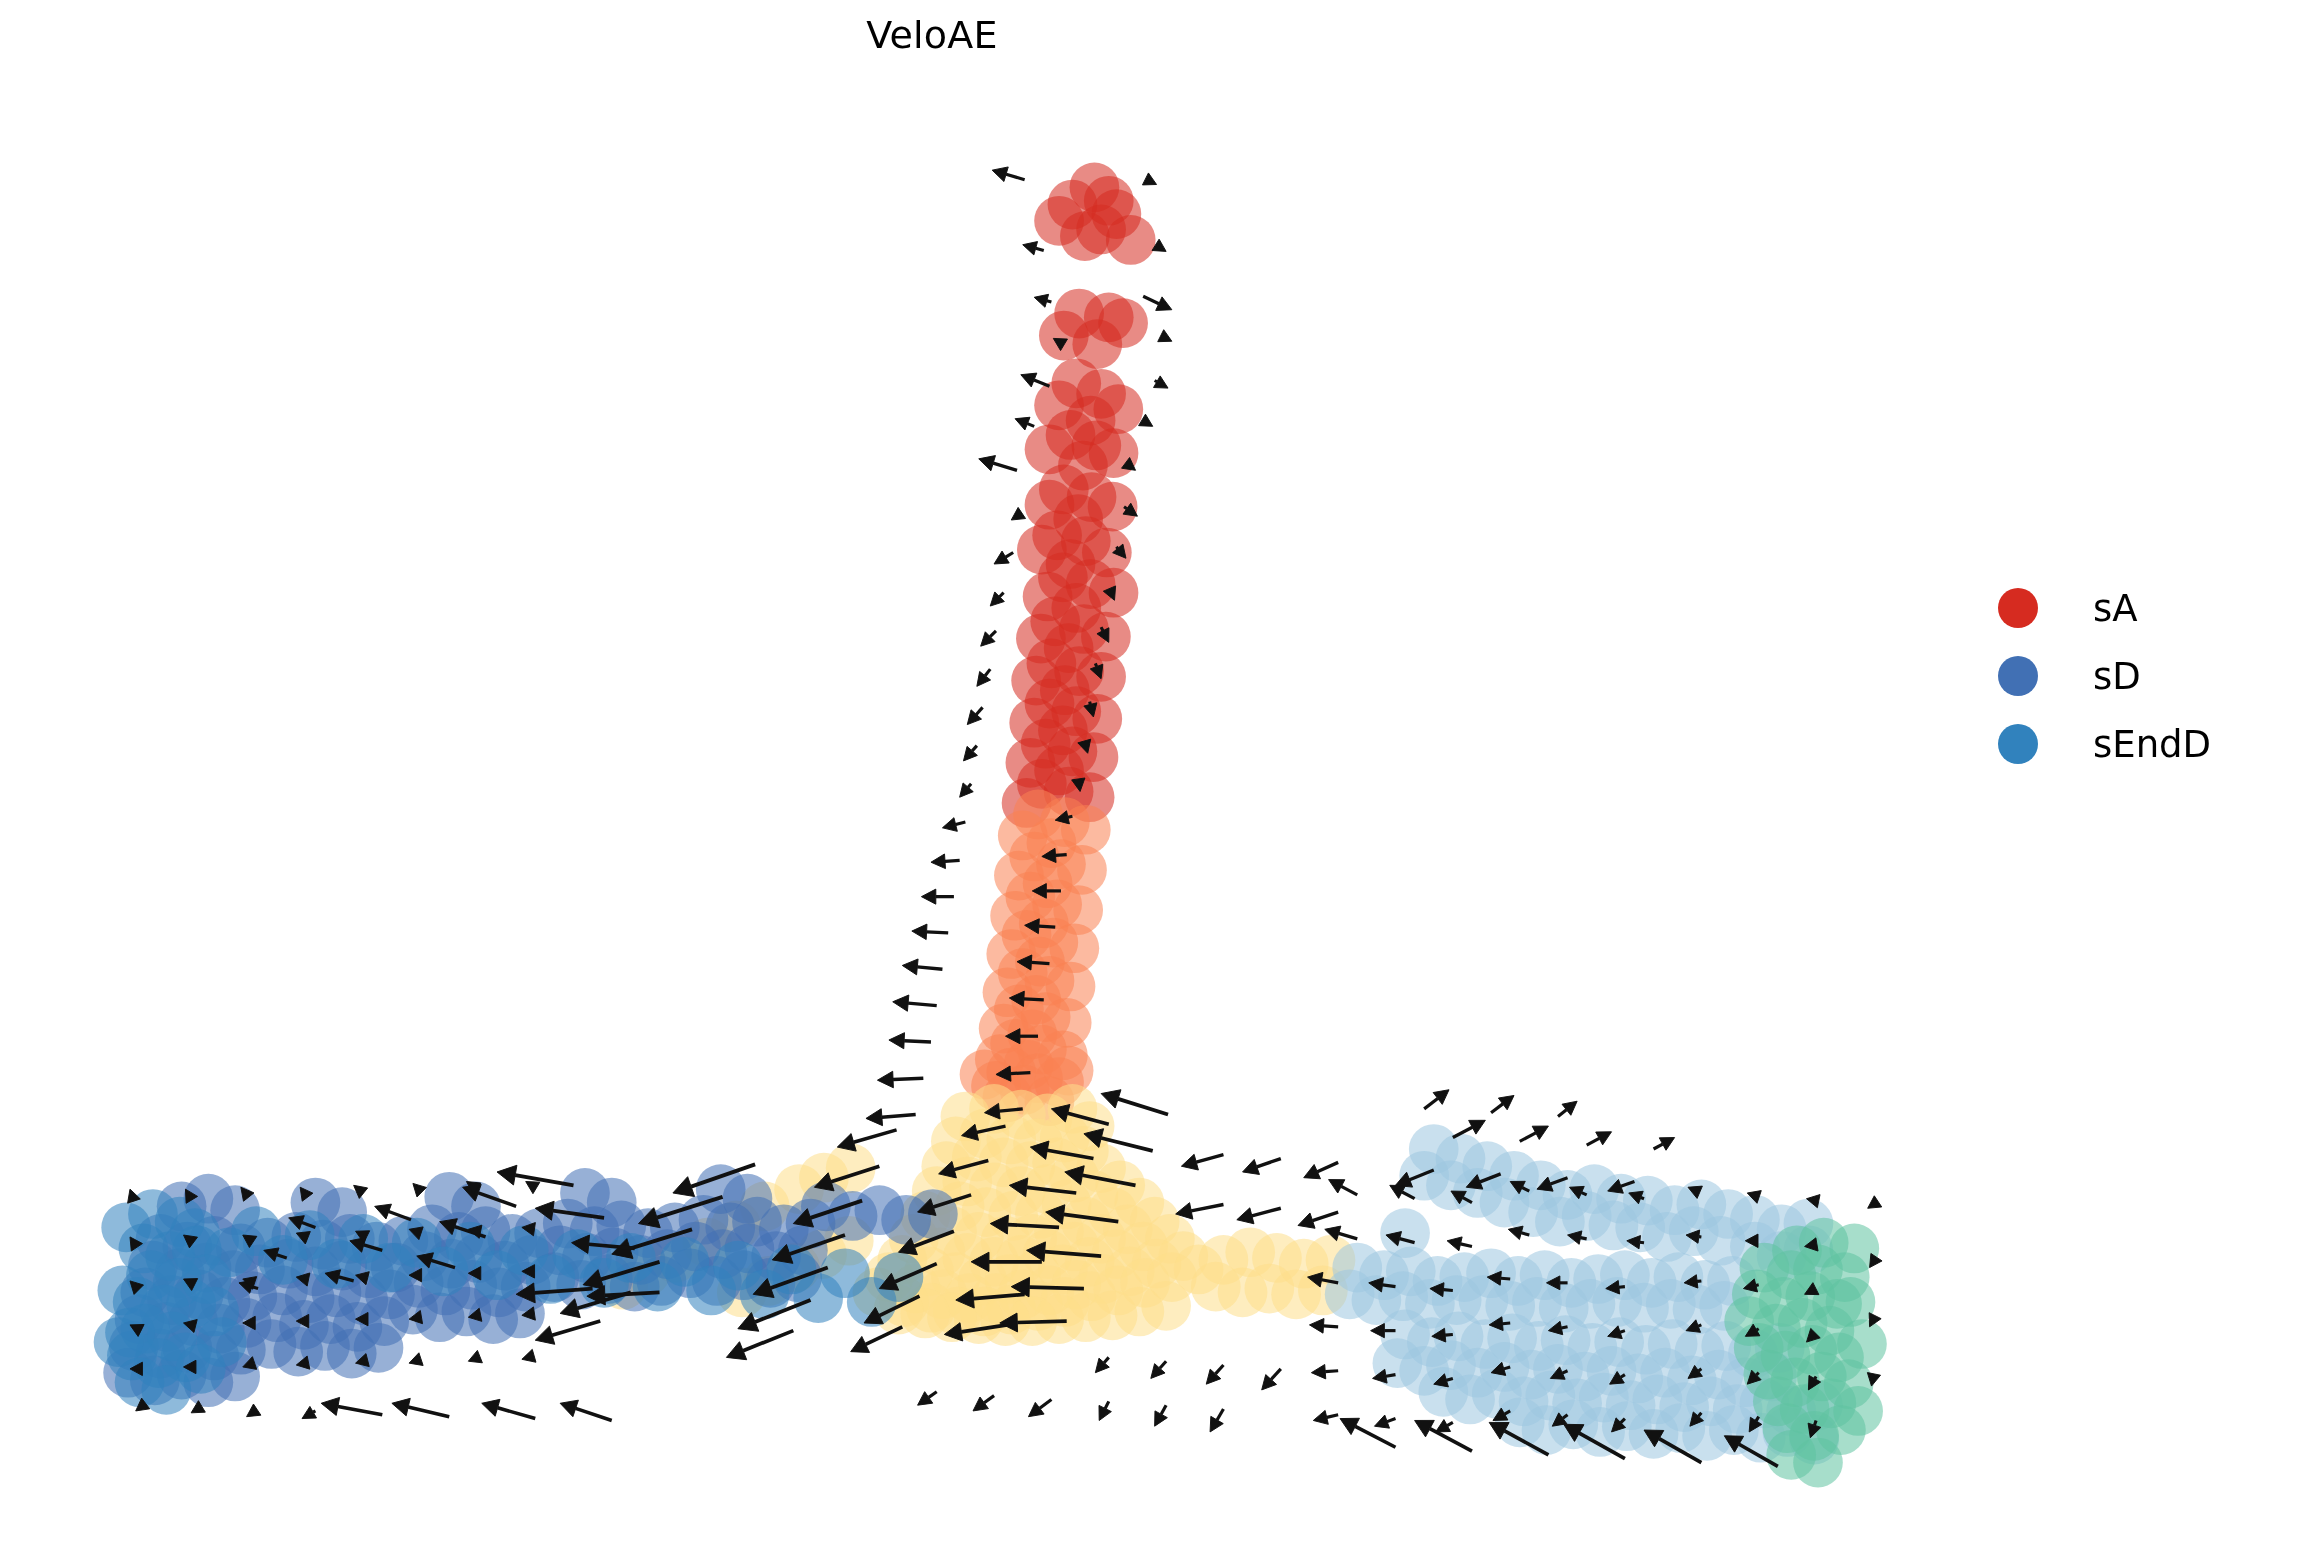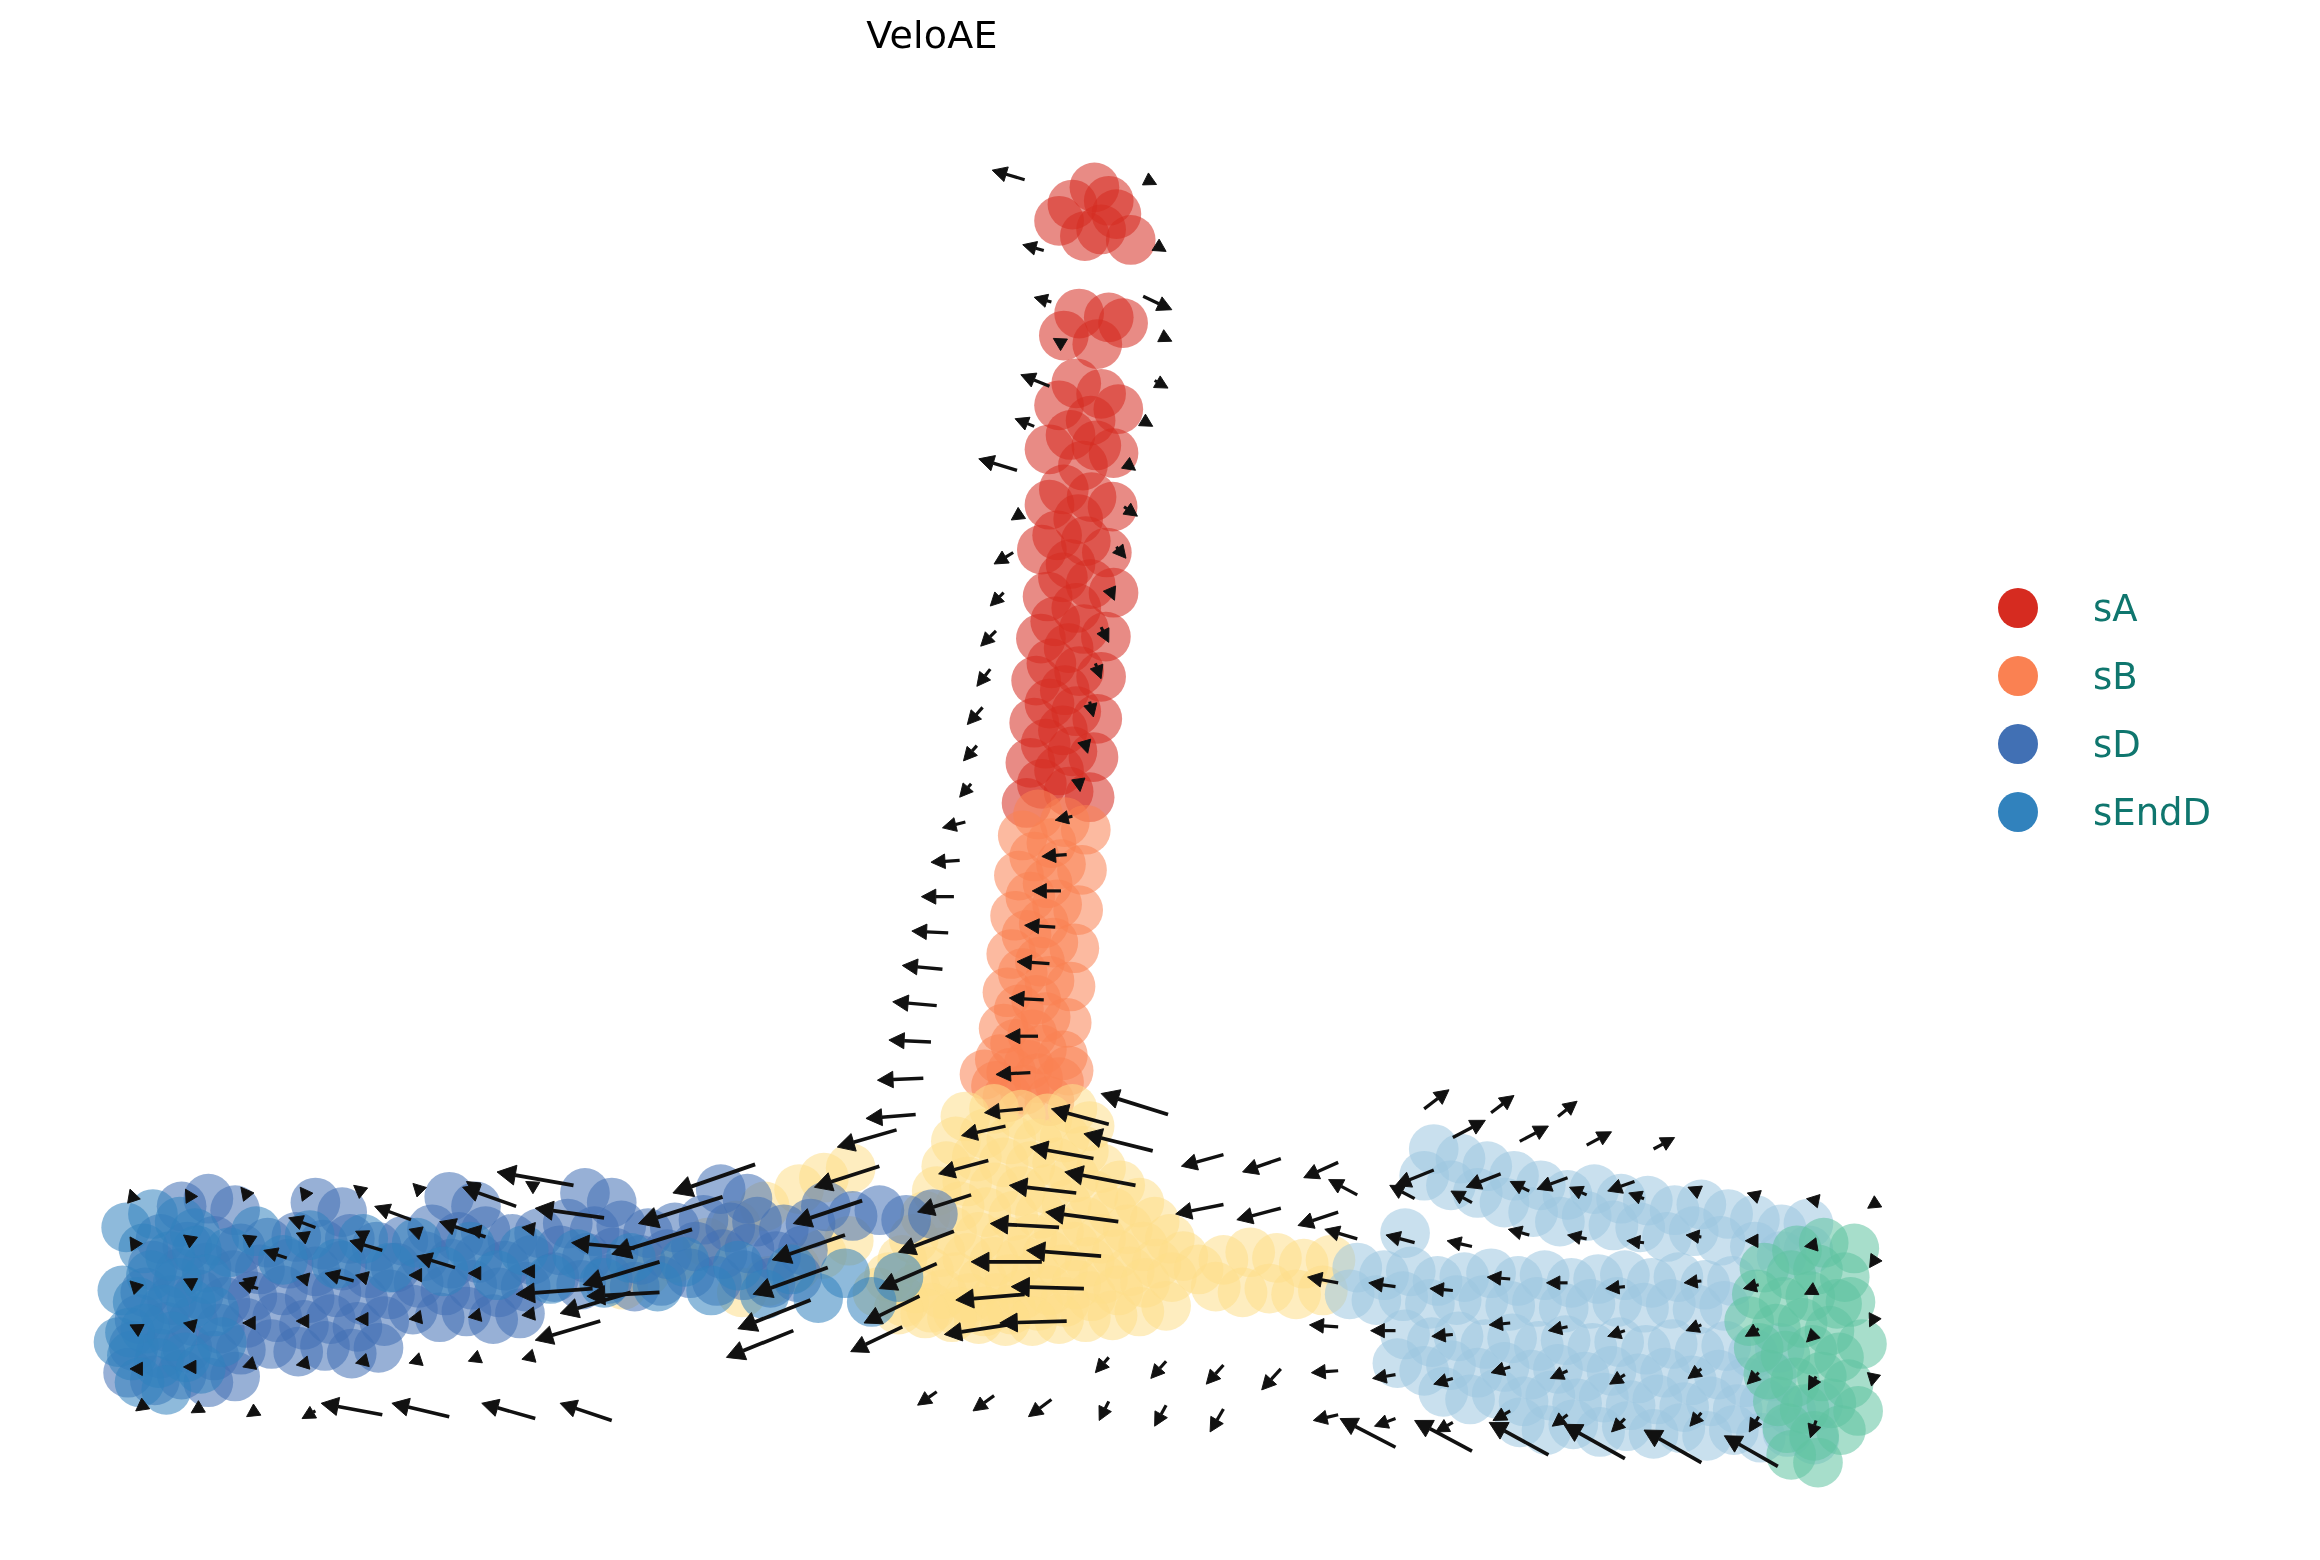--- a/index.html
+++ b/index.html
@@ -9,21 +9,21 @@
     position:absolute;left:0;top:13.4px;width:1864px;text-align:center;
     font-size:38px;color:#000;font-family:"DejaVu Sans",sans-serif;letter-spacing:0.2px;
   }
   #canvas-area{position:absolute;left:0;top:0;width:1969px;height:1561px;}
   #scatter-svg{position:absolute;left:0;top:0;width:1969px;height:1561px;}
   #legend{
     position:absolute;left:1998px;top:574px;width:315px;
   }
   .legend-row{display:flex;align-items:center;height:68px;}
   .legend-dot{width:40px;height:40px;border-radius:50%;flex:0 0 40px;}
-  .legend-label{margin-left:55px;font-size:37px;color:#0f766e;line-height:1;white-space:nowrap;}
+  .legend-label{margin-left:55px;font-size:37px;color:#000000;line-height:1;white-space:nowrap;}
 </style>
 </head>
 <body>
 
 <div id="root">
 
   <div id="plot-title">VeloAE</div>
 
   <div id="canvas-area">
     <svg id="scatter-svg" viewBox="0 0 2060 1633" preserveAspectRatio="none">
@@ -1475,24 +1475,20 @@
         </g>
     </svg>
   </div>
 
   <div id="legend">
     <div class="legend-row">
       <span class="legend-dot" style="background: rgb(214, 43, 32);"></span>
       <span class="legend-label">sA</span>
     </div>
     <div class="legend-row">
-      <span class="legend-dot" style="background: rgb(250, 129, 82);"></span>
-      <span class="legend-label">sB</span>
-    </div>
-    <div class="legend-row">
       <span class="legend-dot" style="background: rgb(65, 112, 180);"></span>
       <span class="legend-label">sD</span>
     </div>
     <div class="legend-row">
       <span class="legend-dot" style="background: rgb(49, 130, 189);"></span>
       <span class="legend-label">sEndD</span>
     </div>
   </div>
 
 </div>

